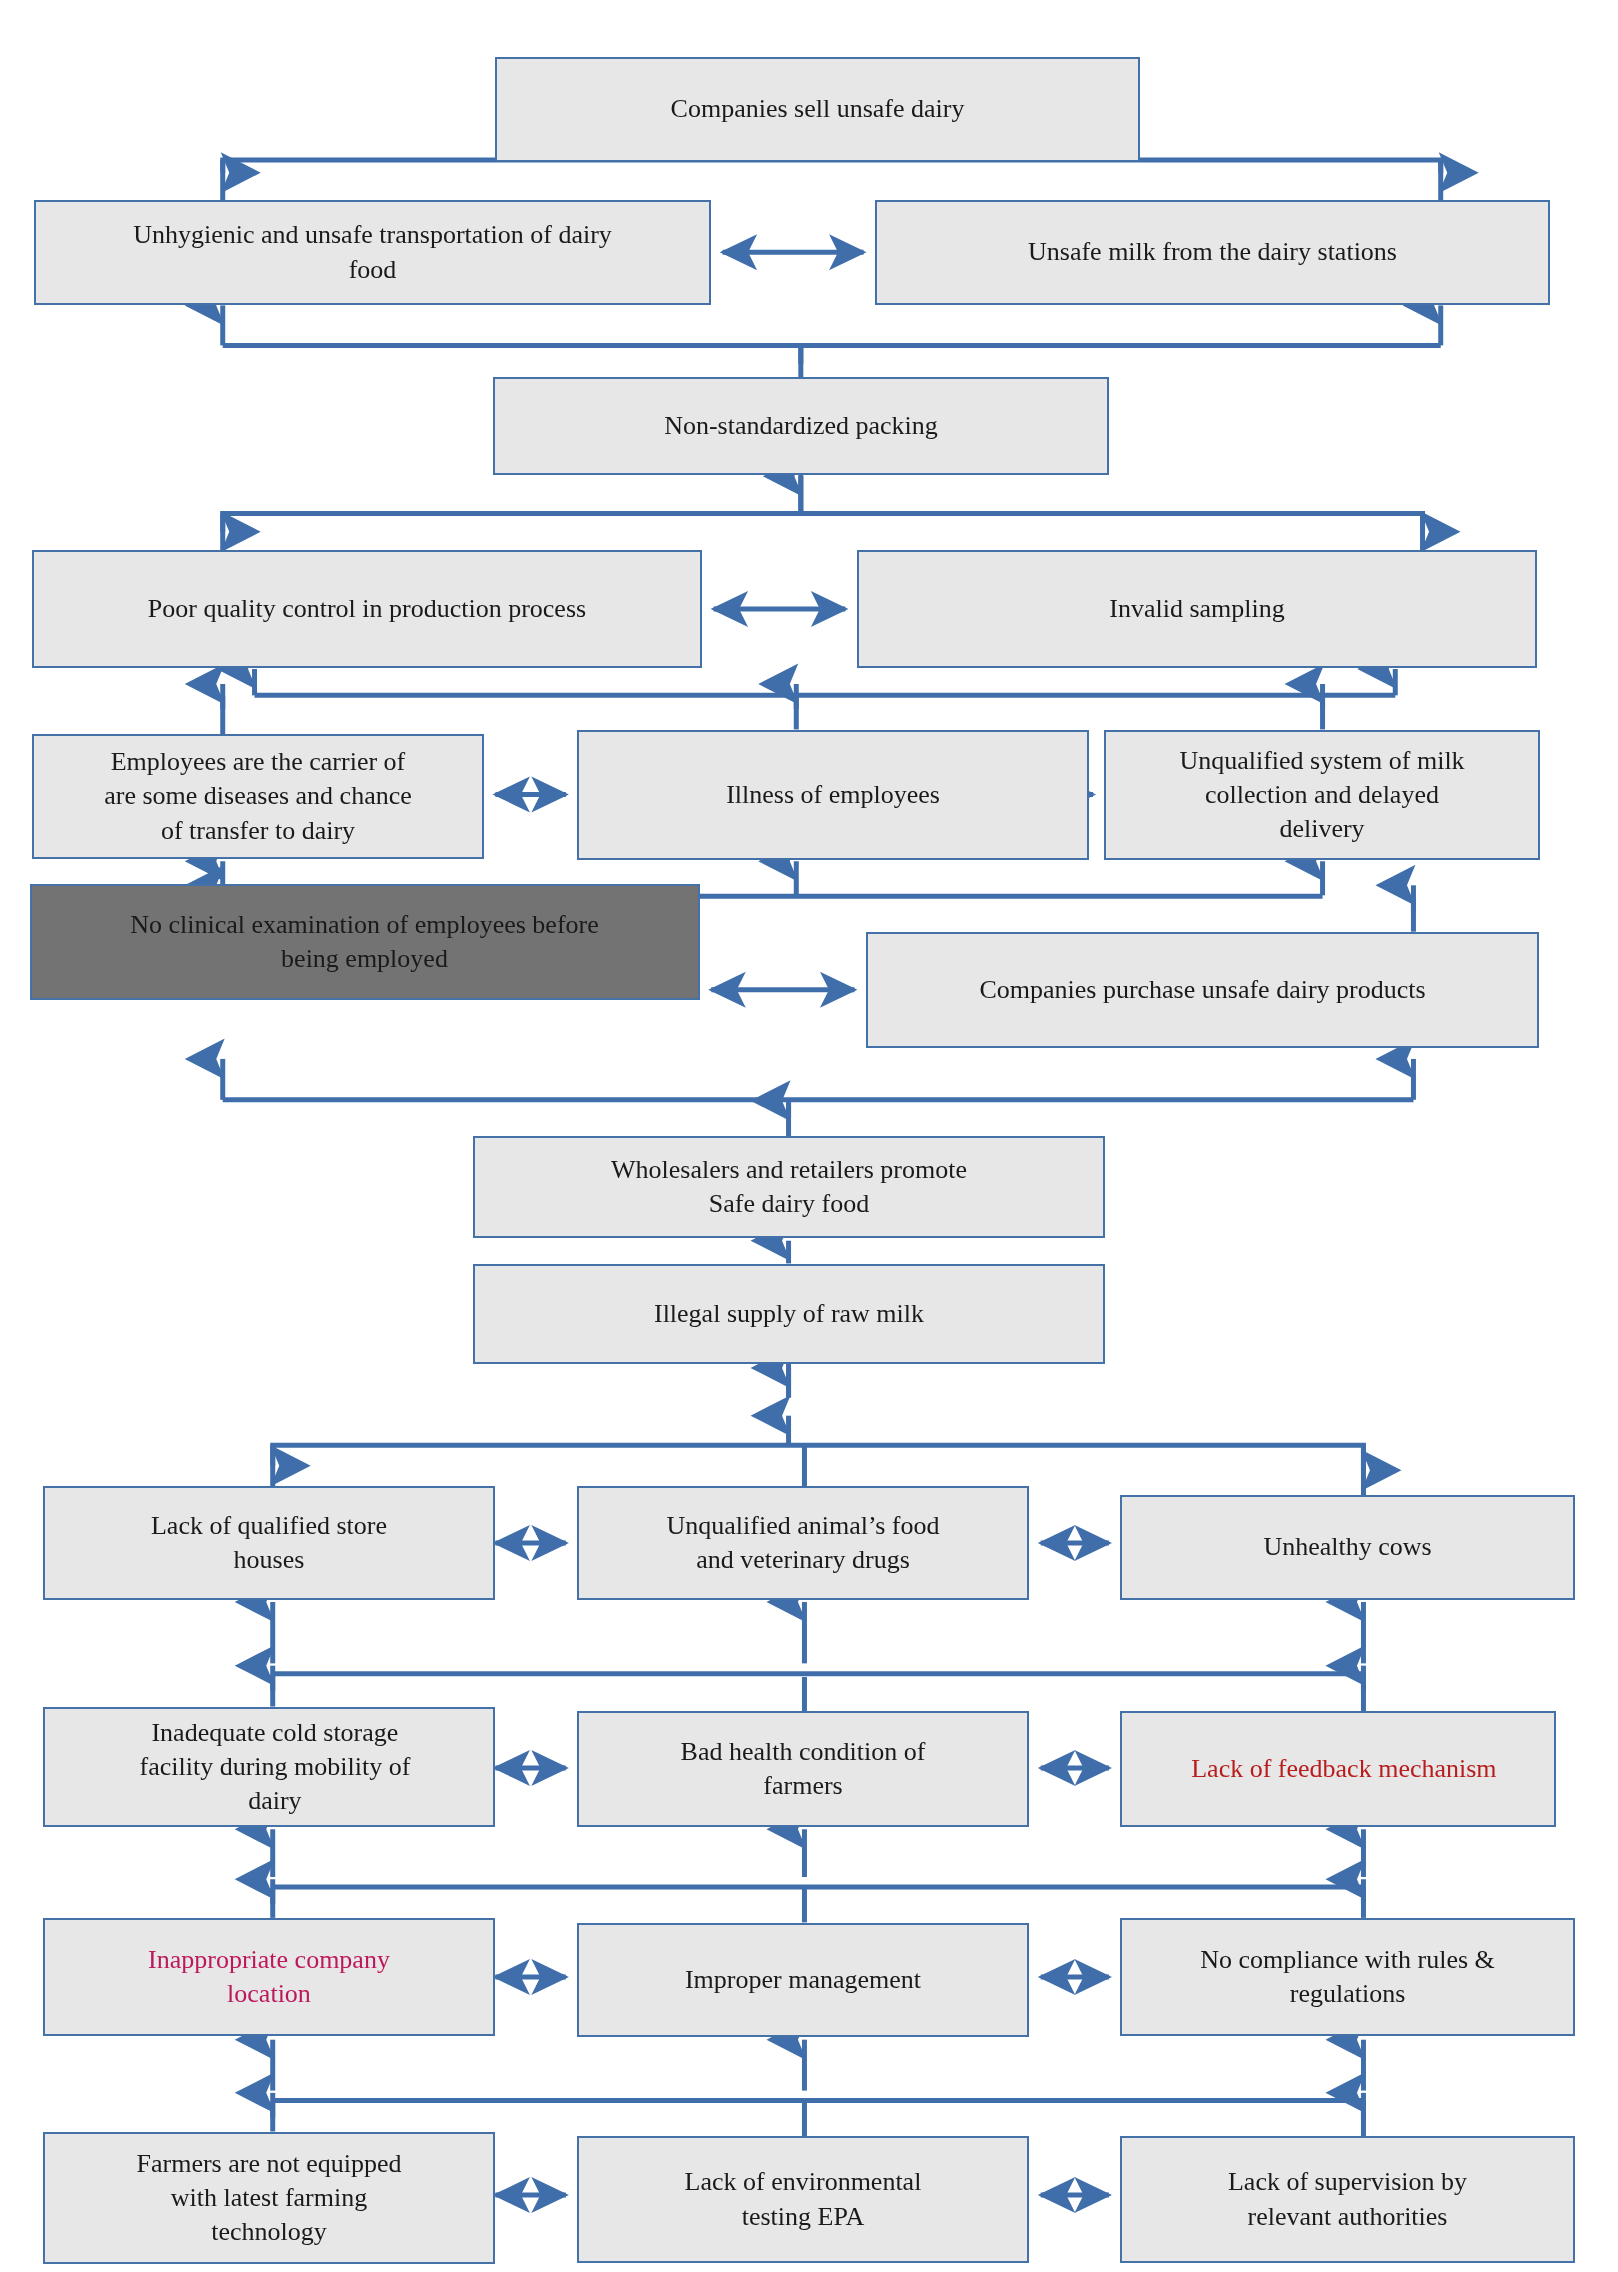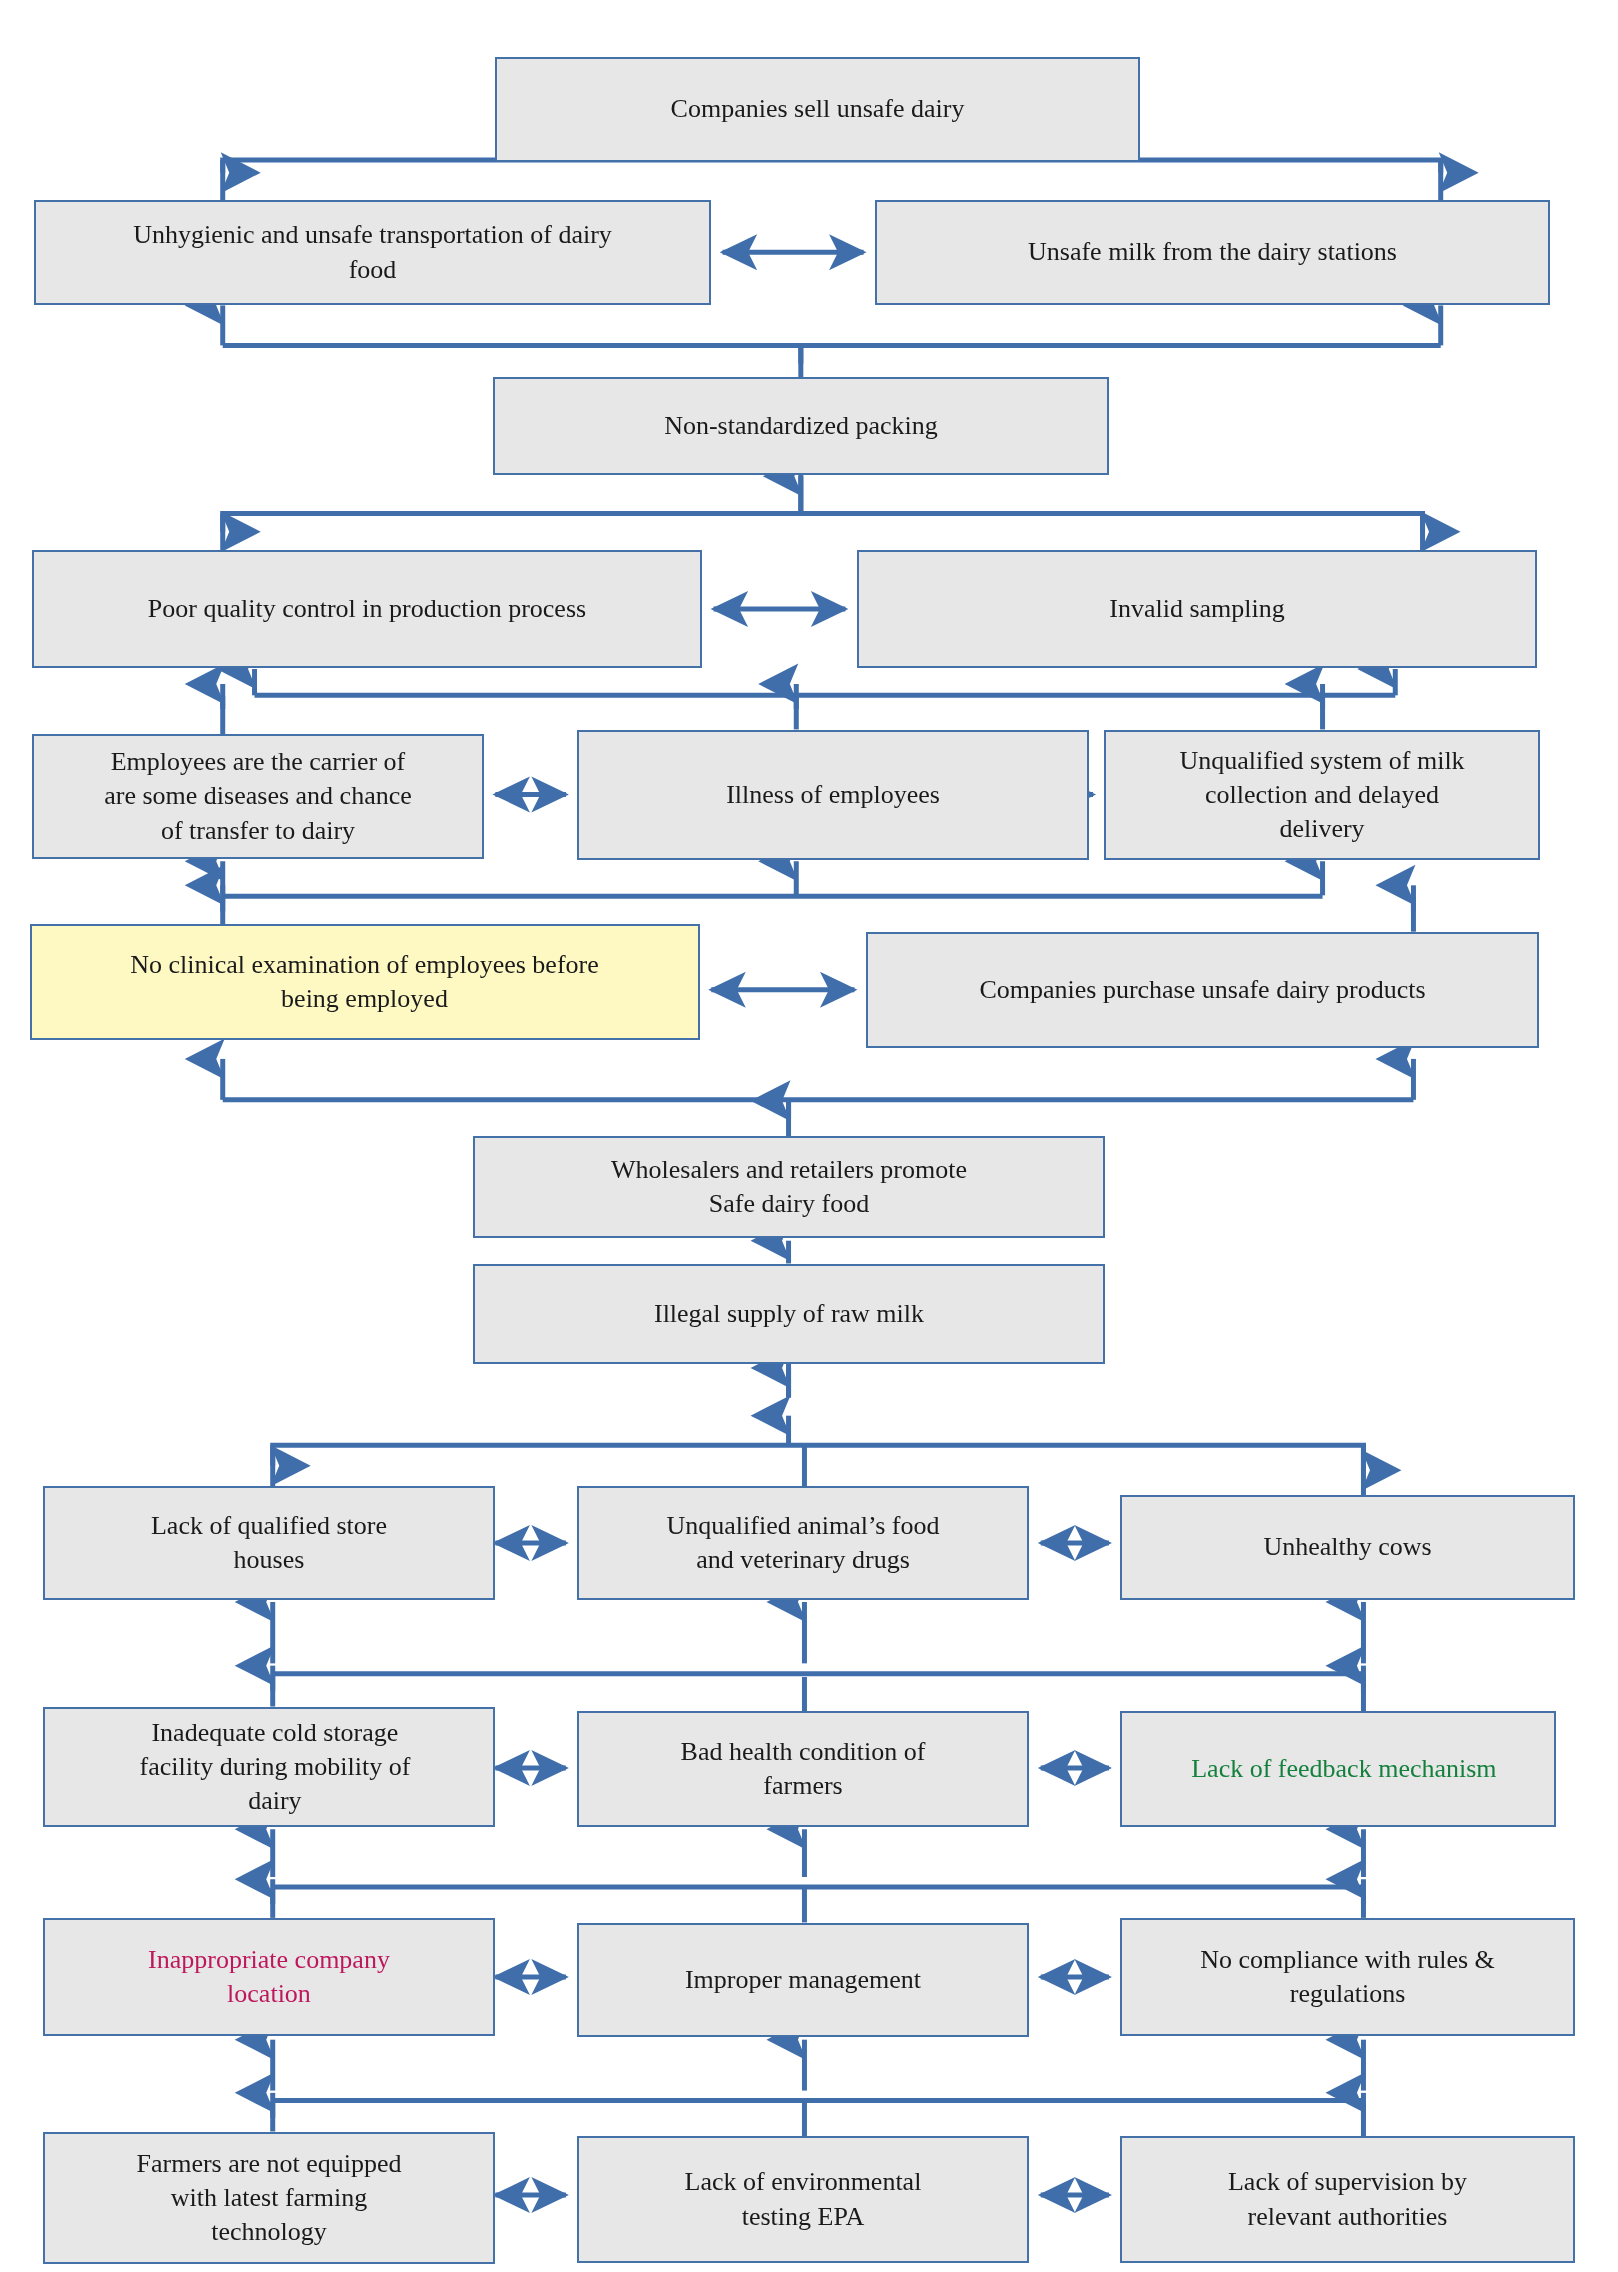--- a/index.html
+++ b/index.html
@@ -178,37 +178,37 @@
       <div class="node" style="left: 493px; top: 377px; width: 616px; height: 98px; background: rgb(231, 231, 231); border-color: rgb(68, 114, 168); color: rgb(26, 26, 26);"><span class="node-label">Non-standardized packing</span></div>
       <div class="node" style="left: 32px; top: 550px; width: 670px; height: 118px; background: rgb(231, 231, 231); border-color: rgb(68, 114, 168); color: rgb(26, 26, 26);"><span class="node-label">Poor quality control in production process</span></div>
       <div class="node" style="left: 857px; top: 550px; width: 680px; height: 118px; background: rgb(231, 231, 231); border-color: rgb(68, 114, 168); color: rgb(26, 26, 26);"><span class="node-label">Invalid sampling</span></div>
       <div class="node" style="left: 32px; top: 734px; width: 452px; height: 125px; background: rgb(231, 231, 231); border-color: rgb(68, 114, 168); color: rgb(26, 26, 26);"><span class="node-label">Employees are the carrier of
 are some diseases and chance
 of transfer to dairy</span></div>
       <div class="node" style="left: 577px; top: 730px; width: 512px; height: 130px; background: rgb(231, 231, 231); border-color: rgb(68, 114, 168); color: rgb(26, 26, 26);"><span class="node-label">Illness of employees</span></div>
       <div class="node" style="left: 1104px; top: 730px; width: 436px; height: 130px; background: rgb(231, 231, 231); border-color: rgb(68, 114, 168); color: rgb(26, 26, 26);"><span class="node-label">Unqualified system of milk
 collection and delayed
 delivery</span></div>
-      <div class="node" style="left: 29.5px; top: 924px; width: 670px; height: 116px; background: #fef9c3; border-color: rgb(68, 114, 168); color: rgb(26, 26, 26);"><span class="node-label">No clinical examination of employees before
+      <div class="node" style="left: 29.5px; top: 884px; width: 670px; height: 116px; background: #737373; border-color: rgb(68, 114, 168); color: rgb(26, 26, 26);"><span class="node-label">No clinical examination of employees before
 being employed</span></div>
       <div class="node" style="left: 866px; top: 932px; width: 673px; height: 116px; background: rgb(231, 231, 231); border-color: rgb(68, 114, 168); color: rgb(26, 26, 26);"><span class="node-label">Companies purchase unsafe dairy products</span></div>
       <div class="node" style="left: 473px; top: 1136px; width: 632px; height: 102px; background: rgb(231, 231, 231); border-color: rgb(68, 114, 168); color: rgb(26, 26, 26);"><span class="node-label">Wholesalers and retailers promote
 Safe dairy food</span></div>
       <div class="node" style="left: 473px; top: 1264px; width: 632px; height: 100px; background: rgb(231, 231, 231); border-color: rgb(68, 114, 168); color: rgb(26, 26, 26);"><span class="node-label">Illegal supply of raw milk</span></div>
       <div class="node" style="left: 43px; top: 1486px; width: 452px; height: 114px; background: rgb(231, 231, 231); border-color: rgb(68, 114, 168); color: rgb(26, 26, 26);"><span class="node-label">Lack of qualified store
 houses</span></div>
       <div class="node" style="left: 577px; top: 1486px; width: 452px; height: 114px; background: rgb(231, 231, 231); border-color: rgb(68, 114, 168); color: rgb(26, 26, 26);"><span class="node-label">Unqualified animal’s food
 and veterinary drugs</span></div>
       <div class="node" style="left: 1120px; top: 1495px; width: 455px; height: 105px; background: rgb(231, 231, 231); border-color: rgb(68, 114, 168); color: rgb(26, 26, 26);"><span class="node-label">Unhealthy cows</span></div>
       <div class="node" style="left: 43px; top: 1707px; width: 452px; height: 120px; background: rgb(231, 231, 231); border-color: rgb(68, 114, 168); color: rgb(26, 26, 26); padding-left: 20px;"><span class="node-label">Inadequate cold storage
 facility during mobility of
 dairy</span></div>
       <div class="node" style="left: 577px; top: 1711px; width: 452px; height: 116px; background: rgb(231, 231, 231); border-color: rgb(68, 114, 168); color: rgb(26, 26, 26);"><span class="node-label">Bad health condition of
 farmers</span></div>
-      <div class="node" style="left: 1120px; top: 1711px; width: 436px; height: 116px; background: rgb(231, 231, 231); border-color: rgb(68, 114, 168); color: #15803d; padding-left: 20px;"><span class="node-label">Lack of feedback mechanism</span></div>
+      <div class="node" style="left: 1120px; top: 1711px; width: 436px; height: 116px; background: rgb(231, 231, 231); border-color: rgb(68, 114, 168); color: #b91c1c; padding-left: 20px;"><span class="node-label">Lack of feedback mechanism</span></div>
       <div class="node" style="left: 43px; top: 1918px; width: 452px; height: 118px; background: rgb(231, 231, 231); border-color: rgb(68, 114, 168); color: #be185d;"><span class="node-label">Inappropriate company
 location</span></div>
       <div class="node" style="left: 577px; top: 1923px; width: 452px; height: 114px; background: rgb(231, 231, 231); border-color: rgb(68, 114, 168); color: rgb(26, 26, 26);"><span class="node-label">Improper management</span></div>
       <div class="node" style="left: 1120px; top: 1918px; width: 455px; height: 118px; background: rgb(231, 231, 231); border-color: rgb(68, 114, 168); color: rgb(26, 26, 26);"><span class="node-label">No compliance with rules &amp;
 regulations</span></div>
       <div class="node" style="left: 43px; top: 2132px; width: 452px; height: 132px; background: rgb(231, 231, 231); border-color: rgb(68, 114, 168); color: rgb(26, 26, 26);"><span class="node-label">Farmers are not equipped
 with latest farming
 technology</span></div>
       <div class="node" style="left: 577px; top: 2136px; width: 452px; height: 127px; background: rgb(231, 231, 231); border-color: rgb(68, 114, 168); color: rgb(26, 26, 26);"><span class="node-label">Lack of environmental
 testing EPA</span></div>

